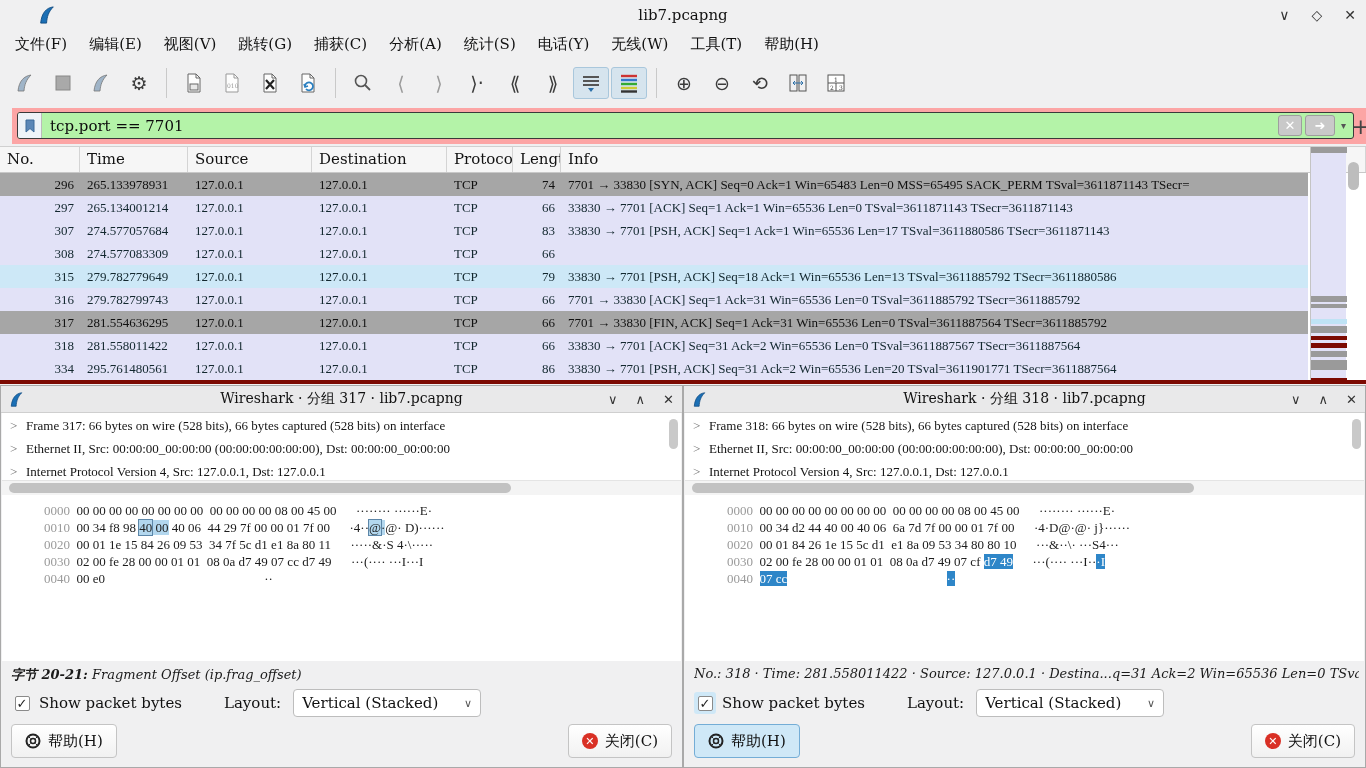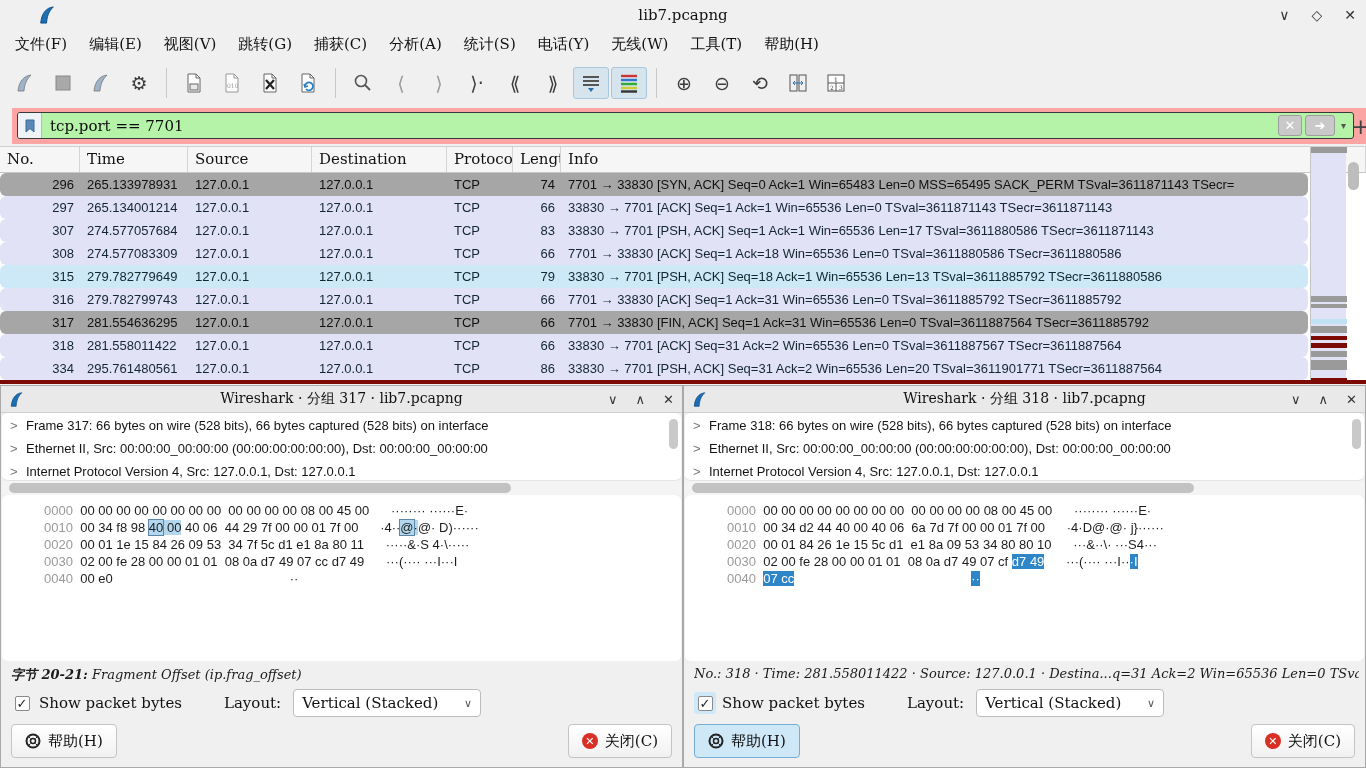--- a/index.html
+++ b/index.html
@@ -1,18 +1,18 @@
 <!DOCTYPE html>
 <html><head>
 <meta charset="utf-8">
 <style>
   * { margin:0; padding:0; box-sizing:border-box; }
   html,body { width:1366px; height:768px; overflow:hidden;
     font-family:"DejaVu Serif","Liberation Serif",serif; background:#f0f0f1; }
-  .mono { font-family:Liberation Sans, sans-serif;border-radius:6px; }
+  .mono { font-family:Liberation Serif, serif; }
 
   
   .titlebar { position:absolute; left:0; top:0; width:1366px; height:30px;
     background:#f0f0f1; display:flex; align-items:center;padding-left:30px; }
   .titlebar .apptitle { position:absolute; left:0; right:0; text-align:center;
     font-size:15px; color:#111; }
   .winbtns { position:absolute; right:10px; top:0; height:30px; display:flex;
     gap:22px; align-items:center; font-size:14px; color:#333; }
   .winbtns span { cursor:default; }
   .fin { width:18px; height:20px; margin-left:8px; }
@@ -346,21 +346,20 @@
         <div class="c-len">83</div>
         <div class="c-info">33830 → 7701 [PSH, ACK] Seq=1 Ack=1 Win=65536 Len=17 TSval=3611880586 TSecr=3611871143</div>
       </div>
       <div class="pgrid prow mono row-normal">
         <div class="c-no">308</div>
         <div class="c-time">274.577083309</div>
         <div class="c-src">127.0.0.1</div>
         <div class="c-dst">127.0.0.1</div>
         <div class="c-proto">TCP</div>
         <div class="c-len">66</div>
-        <div class="c-info">7701 → 33830 [ACK] Seq=1 Ack=18 Win=65536 Len=0 TSval=3611880586 TSecr=3611880586</div>
       </div>
       <div class="pgrid prow mono row-related">
         <div class="c-no">315</div>
         <div class="c-time">279.782779649</div>
         <div class="c-src">127.0.0.1</div>
         <div class="c-dst">127.0.0.1</div>
         <div class="c-proto">TCP</div>
         <div class="c-len">79</div>
         <div class="c-info">33830 → 7701 [PSH, ACK] Seq=18 Ack=1 Win=65536 Len=13 TSval=3611885792 TSecr=3611880586</div>
       </div>

